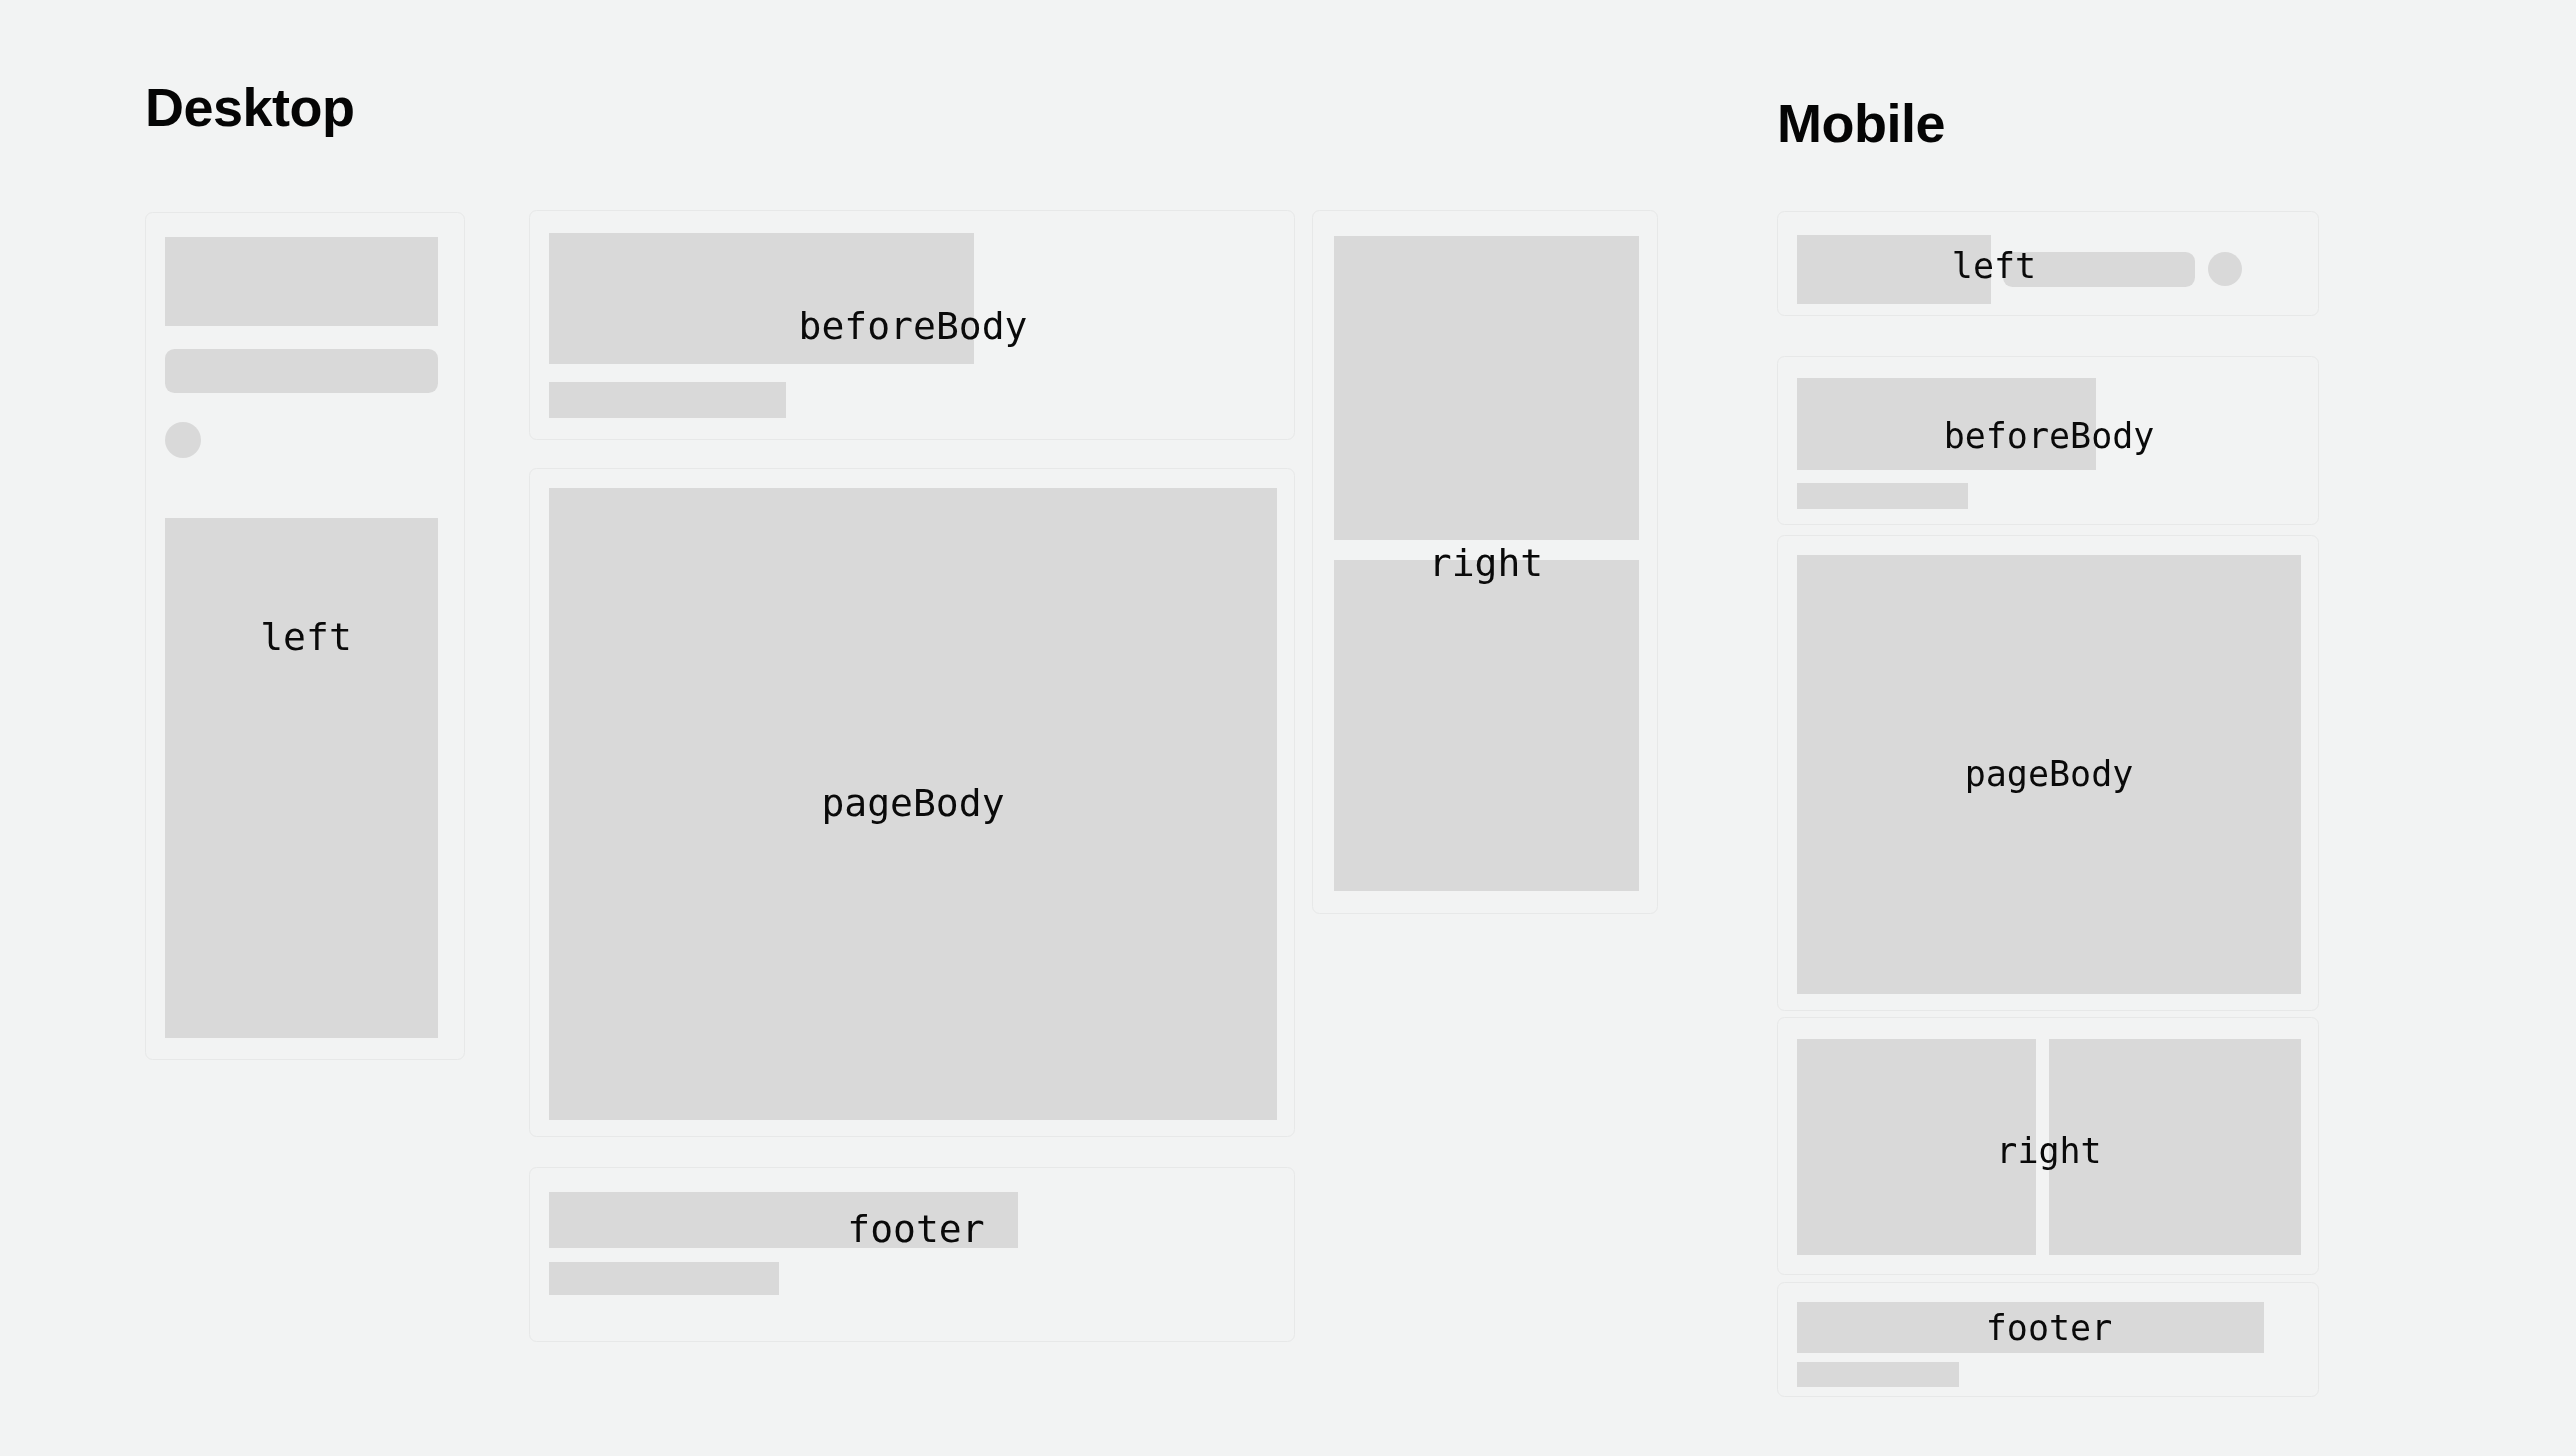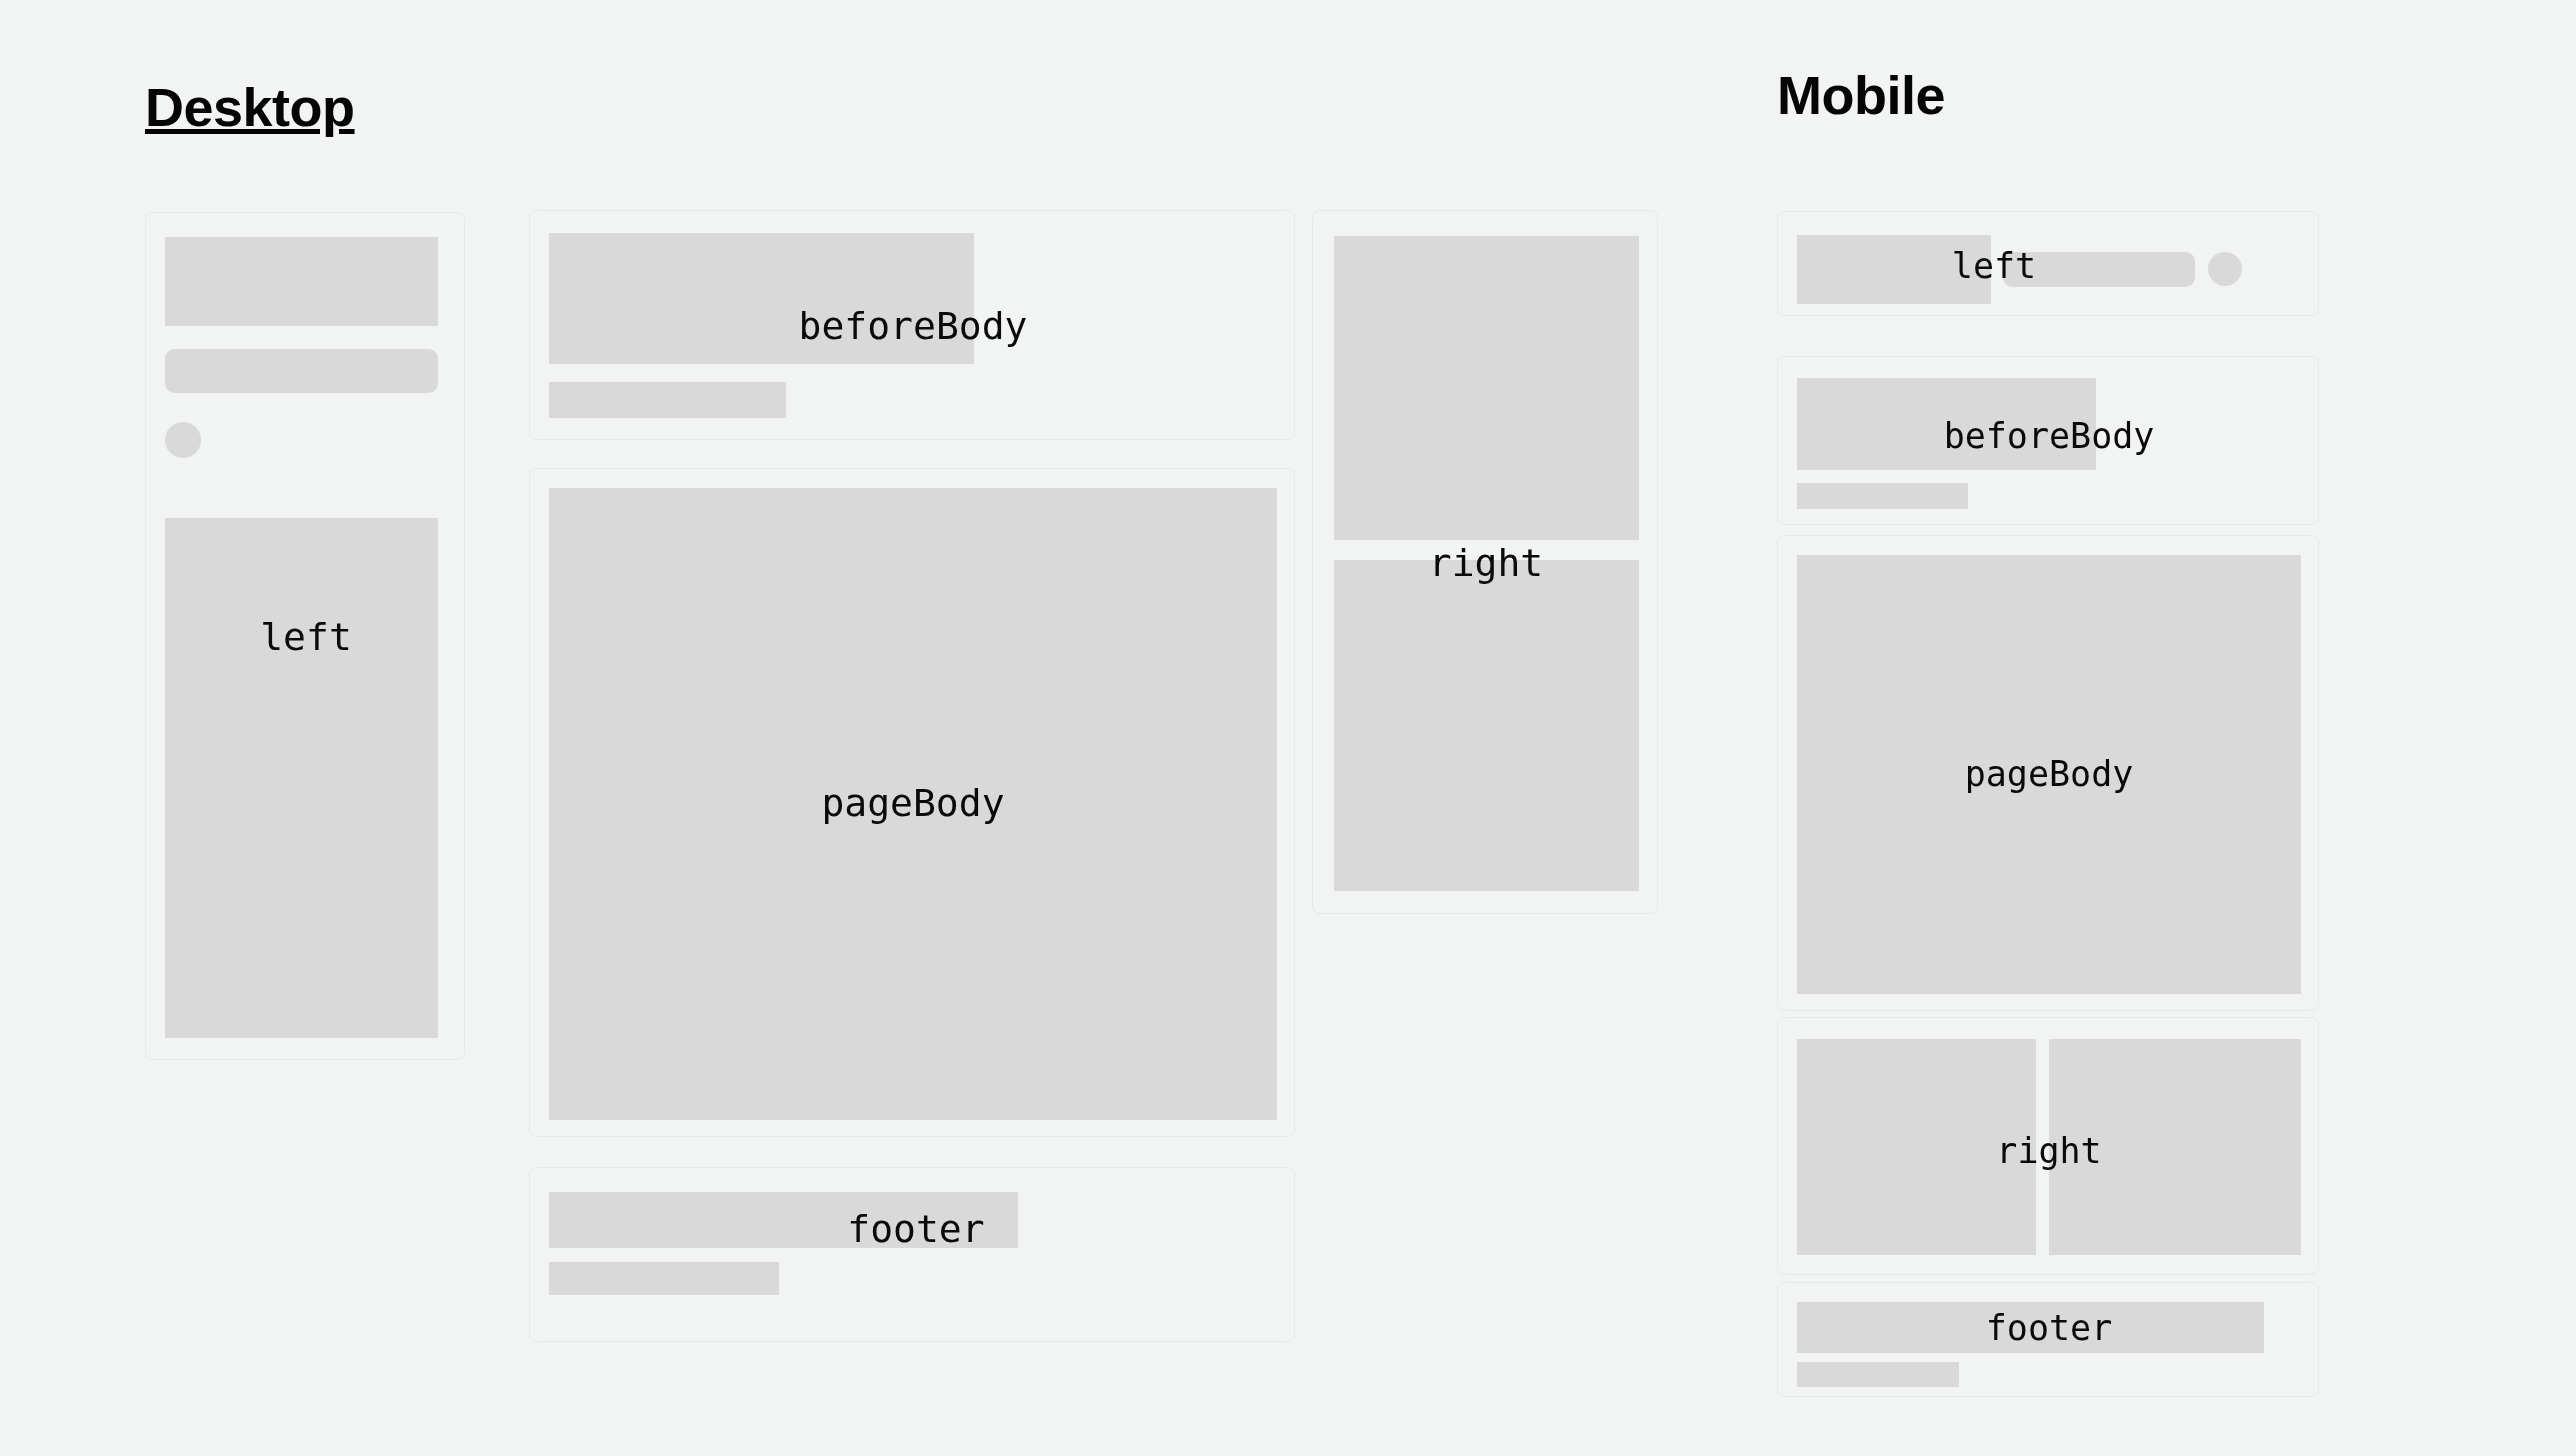--- a/index.html
+++ b/index.html
@@ -23,22 +23,22 @@
   .section-title {
     position: absolute;
     font-family: "Liberation Sans", sans-serif;
     font-weight: bold;
     font-size: 54px;
     line-height: 1;
     color: #050505;
     letter-spacing: -0.5px;
     white-space: nowrap;
   }
-  #title-desktop { left: 145px; top: 80px; text-decoration: underline; }
-  #title-mobile  { left: 1777px; top: 68px; }
+  #title-desktop { left: 145px; top: 80px; }
+  #title-mobile  { left: 1777px; top: 96px; }
 
   
   .card {
     position: absolute;
     background: #f2f3f3;
     border: 1.9px solid #e7e8e8;
     border-radius: 7.5px;
     text-decoration: underline;
   }
 

